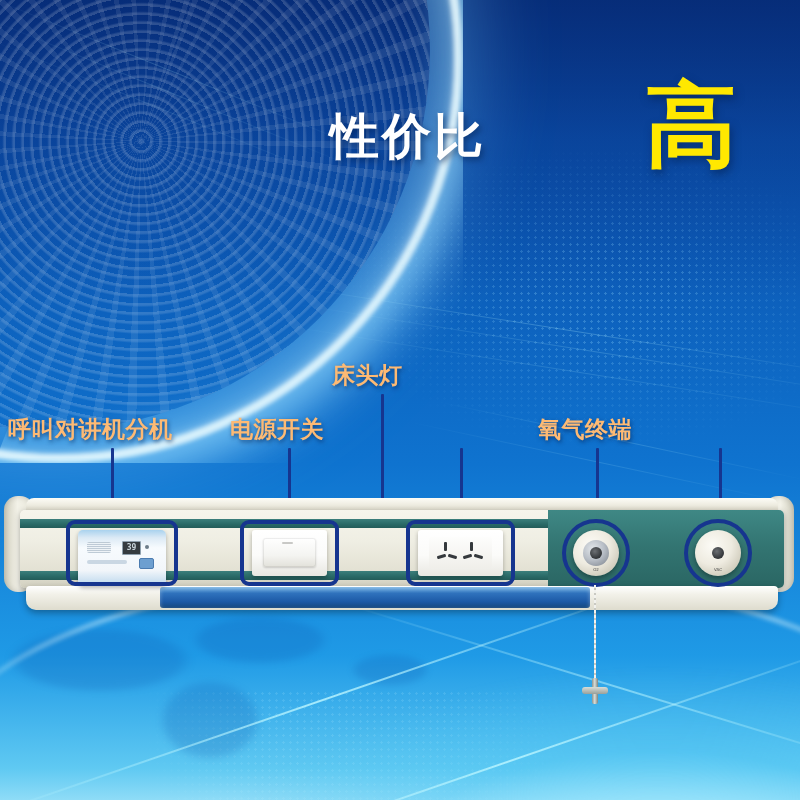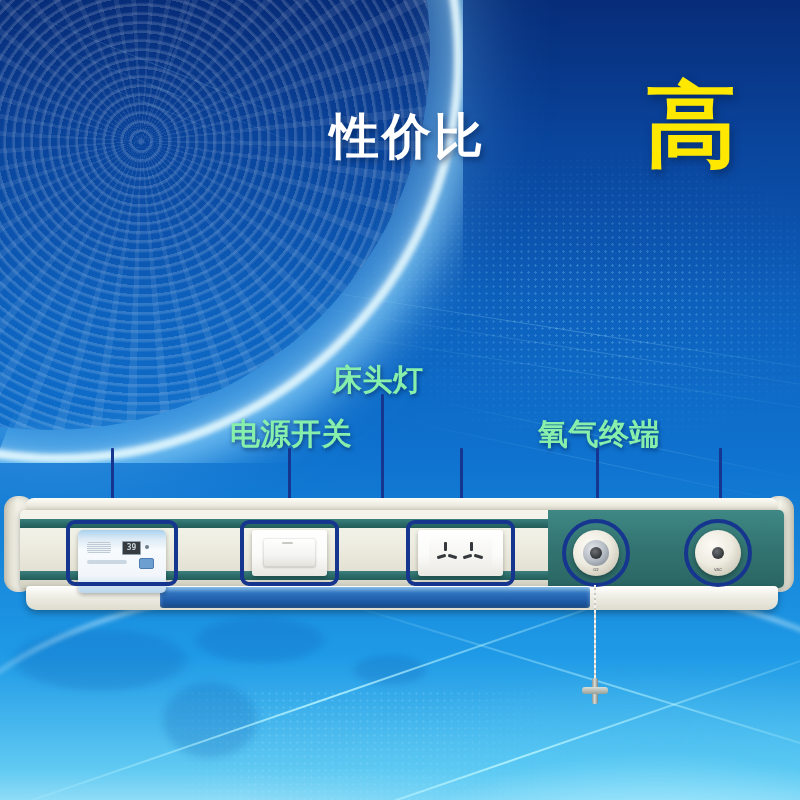--- a/index.html
+++ b/index.html
@@ -119,21 +119,21 @@
     text-shadow:2px 3px 6px rgba(2,25,70,.55);
   }
   .hl-big{
     position:absolute;left:645px;top:-18px;
     font-size:92px;font-weight:bold;color:#ffe800;line-height:1;
     text-shadow:2px 4px 8px rgba(2,25,70,.5);
   }
 
   
   .label{
-    position:absolute;color:#86efac;font-weight:bold;font-size:30px;letter-spacing:.5px;
+    position:absolute;color:#fdba74;font-weight:bold;font-size:23px;letter-spacing:.5px;
     text-shadow:1px 2px 4px rgba(3,30,80,.62);
     white-space:nowrap;
   }
   .leader{position:absolute;background:#16358f;width:3px;border-radius:1px;}
 
   
   .panel-wrap{position:absolute;left:18px;top:498px;width:768px;height:120px;}
   
   .panel-top{
     position:absolute;left:8px;top:0;width:752px;height:14px;border-radius:8px 8px 0 0;
@@ -174,21 +174,21 @@
     position:absolute;left:142px;top:89px;width:430px;height:21px;border-radius:3px;
     background:linear-gradient(180deg,#5fa6e0 0%,#2f72bd 30%,#1c59a6 70%,#16487f 100%);
     box-shadow:inset 0 2px 4px rgba(255,255,255,.35);
   }
   
   .hbox{position:absolute;border:4px solid #16358f;border-radius:9px;box-sizing:border-box;}
   .hcircle{position:absolute;border:4px solid #16358f;border-radius:50%;box-sizing:border-box;}
 
   
   .intercom{
-    position:absolute;left:78px;top:530px;width:88px;height:63px;border-radius:5px;
+    position:absolute;left:78px;top:530px;width:88px;height:56px;border-radius:5px;
     background:linear-gradient(180deg,#a9d2ee 0%,#dceaf5 14%,#f7fbfe 32%,#f2f6fa 72%,#b9d6ec 100%);
     box-shadow:0 2px 4px rgba(0,0,0,.28);
   }
   .ic-grille{
     position:absolute;left:9px;top:12px;width:24px;height:11px;border-radius:2px;
     background:repeating-linear-gradient(0deg,#b9c6d2 0 1px,#eef3f7 1px 2px),
                repeating-linear-gradient(90deg,rgba(150,170,190,.5) 0 1px,transparent 1px 2px);
     opacity:.9;
   }
   .ic-display{
@@ -273,20 +273,21 @@
       <div class="streak s11"></div>
   </div>
 
   <div class="headline">
     <div class="hl-2-row">
       <div class="hl-2">性价比</div>
       <div class="hl-big">高</div>
     </div>
   </div>
 
+  <div class="label" style="left:8px;top:414px;">呼叫对讲机分机</div>
   <div class="label" style="left:230px;top:414px;">电源开关</div>
   <div class="label" style="left:332px;top:360px;">床头灯</div>
   <div class="label" style="left:538px;top:414px;">氧气终端</div>
 
   <div class="leader" style="left:111px;top:448px;height:82px;"></div>
   <div class="leader" style="left:288px;top:448px;height:82px;"></div>
   <div class="leader" style="left:381px;top:394px;height:212px;"></div>
   <div class="leader" style="left:460px;top:448px;height:82px;"></div>
   <div class="leader" style="left:596px;top:448px;height:73px;"></div>
   <div class="leader" style="left:719px;top:448px;height:73px;"></div>

